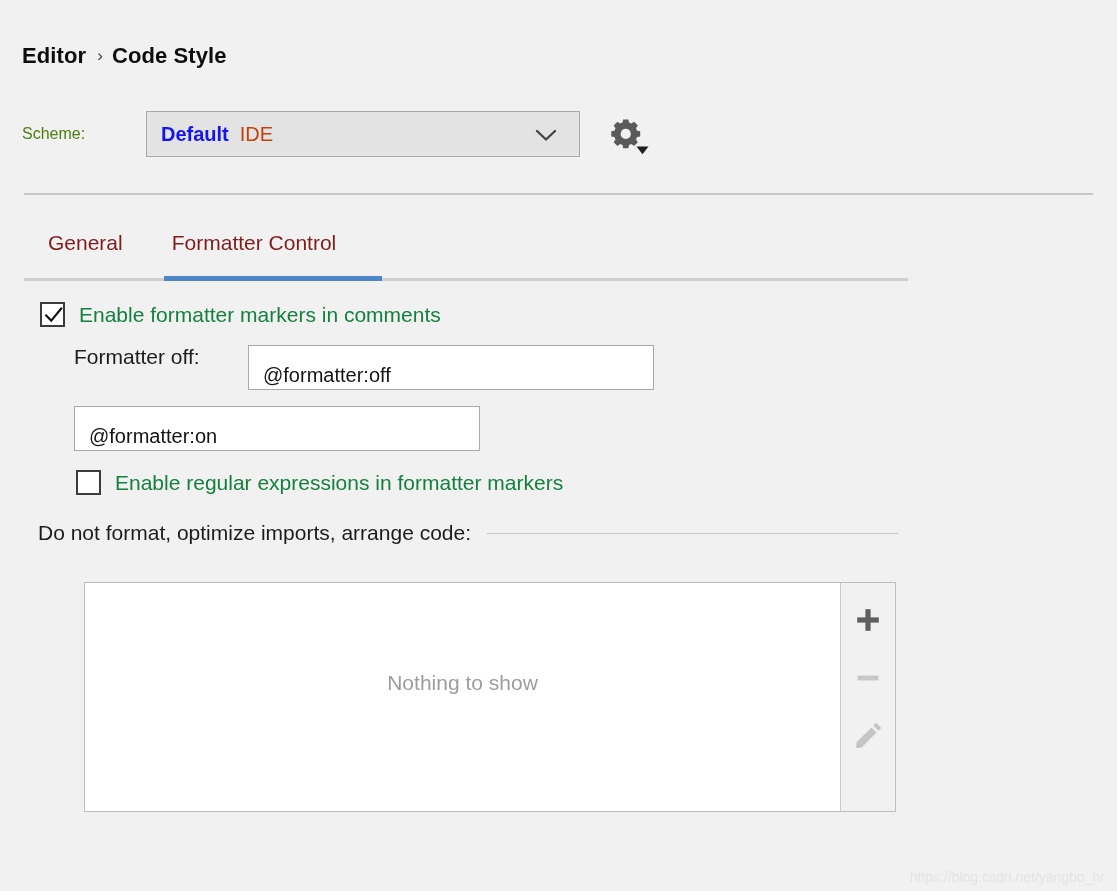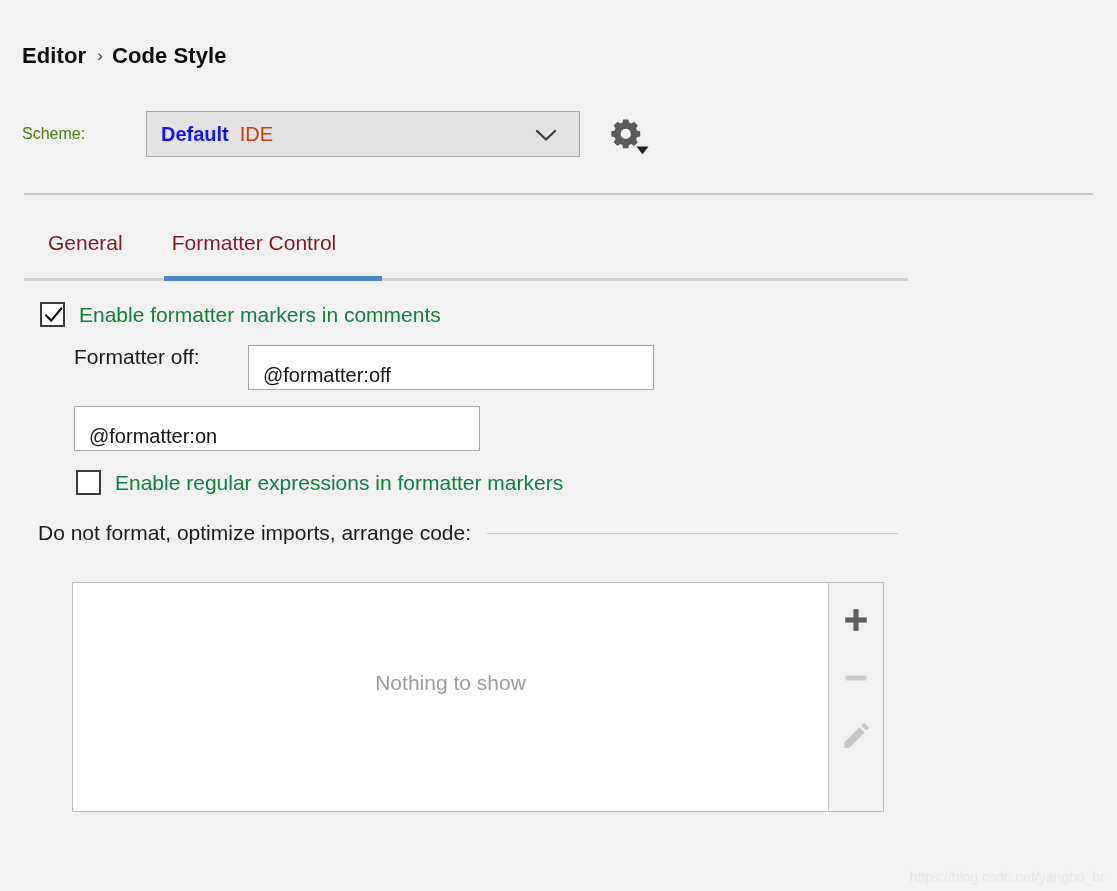--- a/index.html
+++ b/index.html
@@ -215,21 +215,21 @@
   #section-donotformat .sec-rule {
     flex: 1 1 auto;
     height: 1px;
     background: #c6c6c6;
     margin-left: 16px;
   }
 
   
   #list-panel {
     position: absolute;
-    left: 72px;
+    left: 84px;
     top: 582px;
     width: 812px;
     height: 230px;
     box-sizing: border-box;
     border: 1px solid #bdbdbd;
     background: #f97316;
     display: flex;
   }
   #list-area {
     flex: 1 1 auto;

